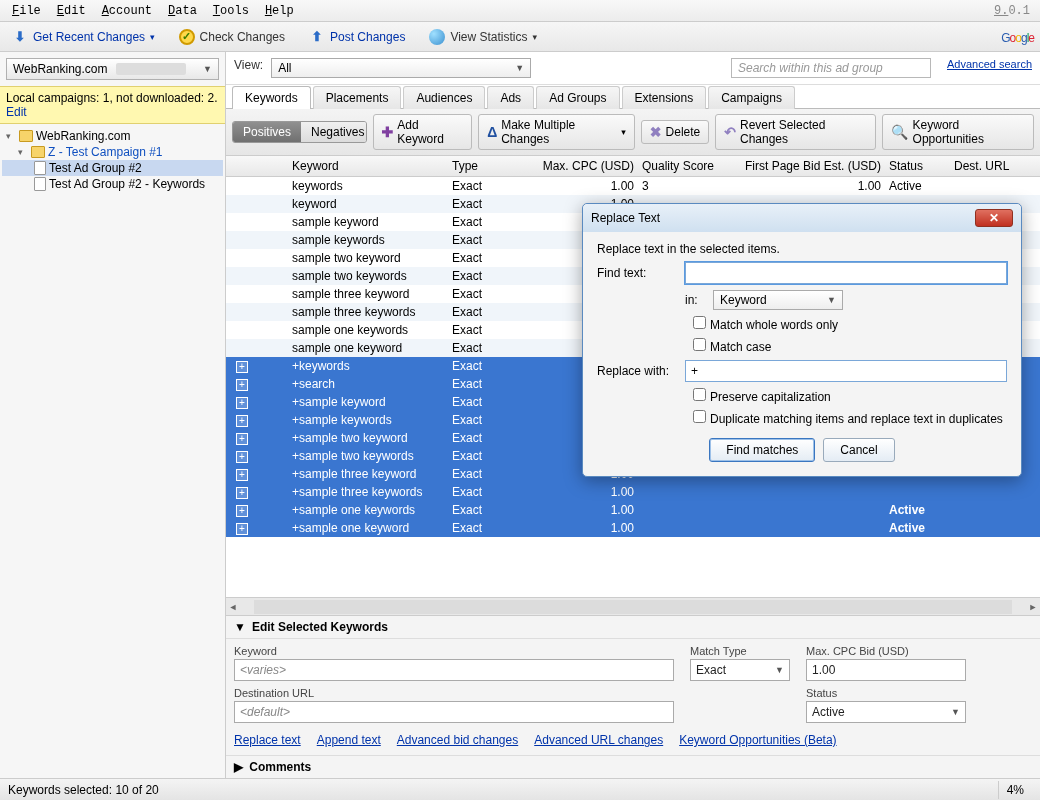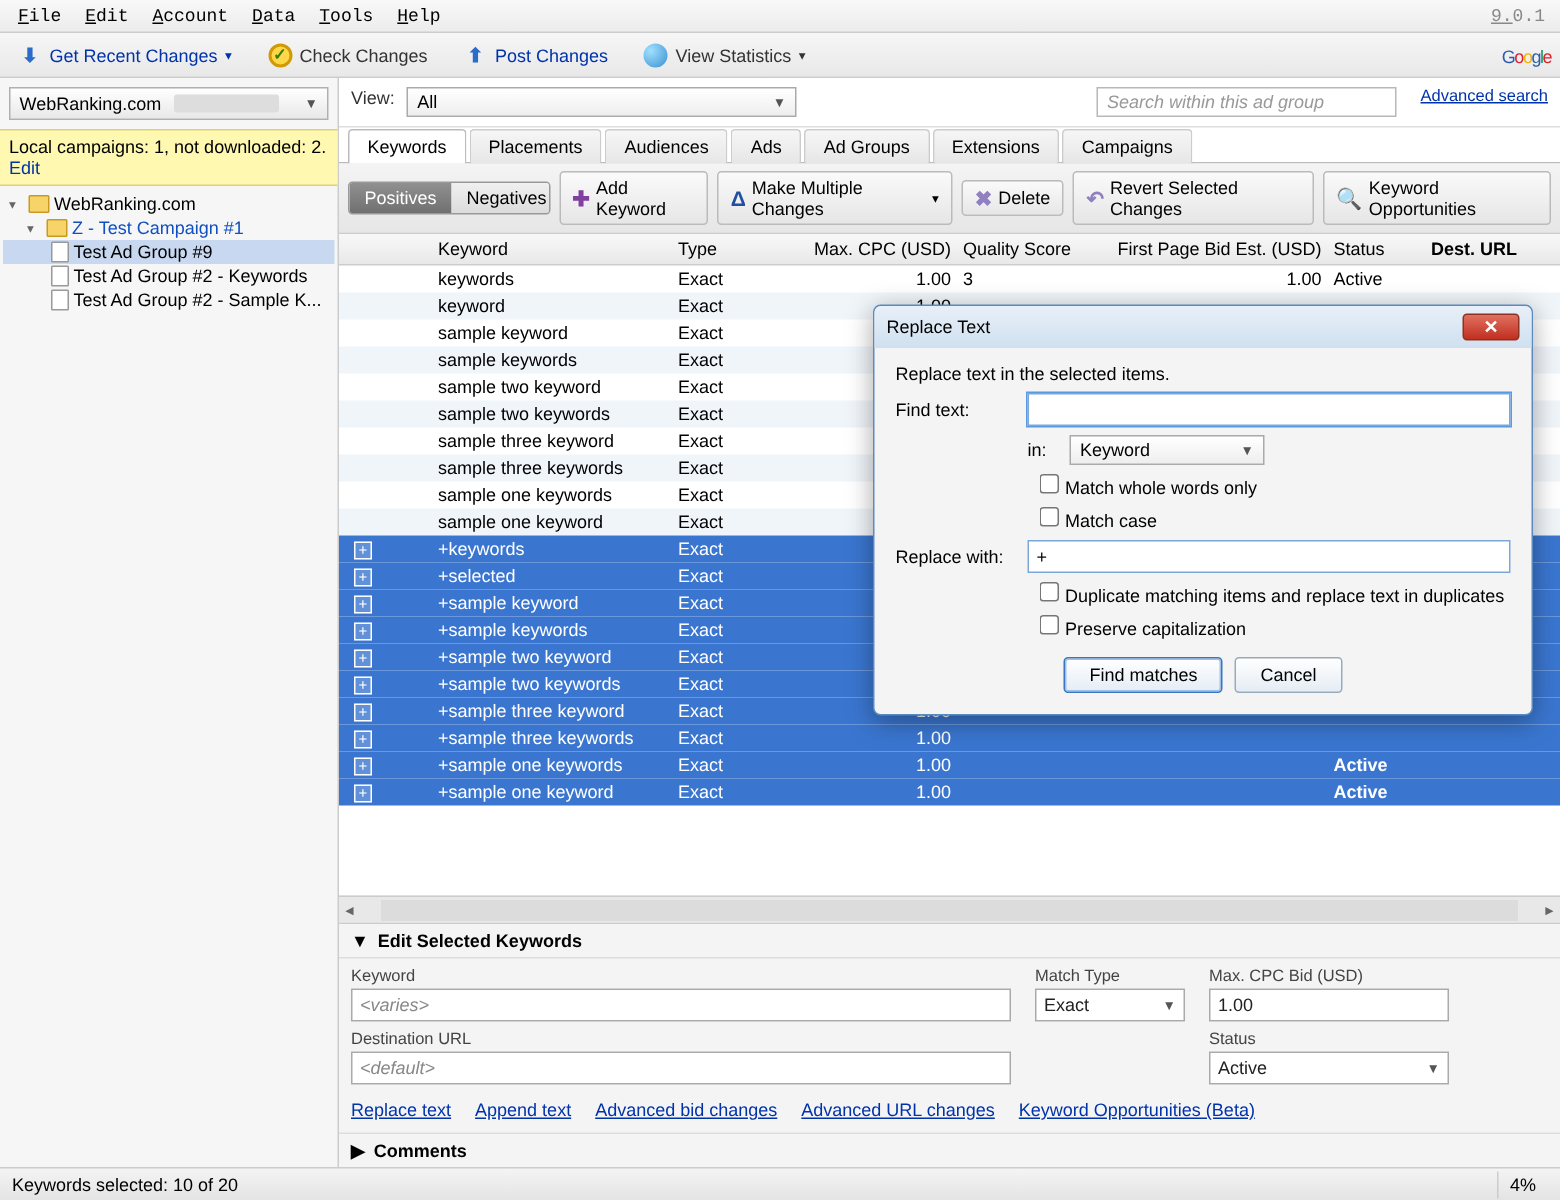--- a/index.html
+++ b/index.html
@@ -51,21 +51,21 @@
 .toggle span.on { background: linear-gradient(#909090,#707070); color: #fff; }
 .fbt { display: flex; align-items: center; gap: 4px; padding: 3px 8px; border: 1px solid #bbb; background: linear-gradient(#fafafa,#e6e6e6); border-radius: 3px; }
 .fbt .i { font-size: 14px; font-weight: bold; }
 .purple { color: #8040a0; } .navy { color: #2050a0; } .lilac { color: #9080c0; }
 
 .grid { flex: 1; overflow: hidden; display: flex; flex-direction: column; }
 .ghead { display: flex; background: linear-gradient(#f8f8f8,#e8e8e8); border-bottom: 1px solid #ccc; font-size: 11px; }
 .ghead div, .grow div { padding: 3px 4px; overflow: hidden; white-space: nowrap; }
 .c0 { width: 32px; text-align: center; } .c1 { width: 30px; } .c2 { width: 160px; } .c3 { width: 80px; }
 .c4 { width: 110px; text-align: right; } .c5 { width: 92px; text-align: left; } .c6 { width: 155px; text-align: right; }
-.c7 { width: 65px; } .c8 { flex: 1; font-weight: bold; }
+.c7 { width: 65px; } .c8 { flex: 1; }
 .gbody { flex: 1; overflow-y: auto; }
 .grow { display: flex; font-size: 12px; height: 18px; align-items: center; }
 .grow.even { background: #f0f5fa; }
 .grow.sel { background: #3a76d0; color: #fff; }
 .grow.sel .c7 { font-weight: bold; }
 .plus { width: 12px; height: 12px; border: 1px solid #fff; background: rgba(255,255,255,0.2); display: inline-flex; align-items: center; justify-content: center; font-size: 10px; color: #fff; }
 .hscroll { height: 18px; background: #e8e8e8; border-top: 1px solid #ccc; display: flex; align-items: center; }
 .hscroll .track { flex: 1; height: 14px; background: #dcdcdc; margin: 0 14px; }
 .hscroll .arrow { width: 14px; text-align: center; color: #666; font-size: 9px; }
 
@@ -147,29 +147,25 @@
           <span class="folder"></span>
           <span>WebRanking.com</span>
         </div>
       <div class="tree-item l1">
           <span class="twisty">▾</span>
           <span class="folder"></span>
           <span style="color:#1050c0">Z - Test Campaign #1</span>
         </div>
       <div class="tree-item l2 sel">
           <span class="page"></span>
-          <span>Test Ad Group #9</span>
+          <span>Test Ad Group #2</span>
         </div>
       <div class="tree-item l2">
           <span class="page"></span>
           <span>Test Ad Group #2 - Keywords</span>
-        </div>
-      <div class="tree-item l2">
-          <span class="page"></span>
-          <span>Test Ad Group #2 - Sample K...</span>
         </div>
     </div>
   </div>
 
   <div class="content">
     <div class="viewrow">
       <label>View:</label>
       <div class="dd" style="width:260px">
           <span>All</span>
           <span class="arrow" style="margin-left:auto">▼</span>
@@ -346,21 +342,21 @@
             <div class="c3">Exact</div>
             <div class="c4">1.00</div>
             <div class="c5"></div>
             <div class="c6"></div>
             <div class="c7"></div>
             <div class="c8"></div>
           </div>
           <div class="grow sel">
             <div class="c0"><span class="plus">+</span></div>
             <div class="c1"></div>
-            <div class="c2">+selected</div>
+            <div class="c2">+search</div>
             <div class="c3">Exact</div>
             <div class="c4">1.00</div>
             <div class="c5"></div>
             <div class="c6"></div>
             <div class="c7"></div>
             <div class="c8"></div>
           </div>
           <div class="grow sel">
             <div class="c0"><span class="plus">+</span></div>
             <div class="c1"></div>
@@ -530,24 +526,24 @@
     <div class="dlg-row">
         <span class="indent"></span>
         <label><input type="checkbox" style=""><span>Match case</span></label>
       </div>
     <div class="dlg-row">
         <span class="lbl">Replace with:</span>
         <input type="text" value="+" style="">
       </div>
     <div class="dlg-row">
         <span class="indent"></span>
+        <label><input type="checkbox" style=""><span>Preserve capitalization</span></label>
+      </div>
+    <div class="dlg-row">
+        <span class="indent"></span>
         <label><input type="checkbox" style=""><span>Duplicate matching items and replace text in duplicates</span></label>
-      </div>
-    <div class="dlg-row">
-        <span class="indent"></span>
-        <label><input type="checkbox" style=""><span>Preserve capitalization</span></label>
       </div>
     <div class="dlg-buttons">
       <button class="primary">Find matches</button>
       <button>Cancel</button>
     </div>
   </div>
 </div>
 
 </body></html>

